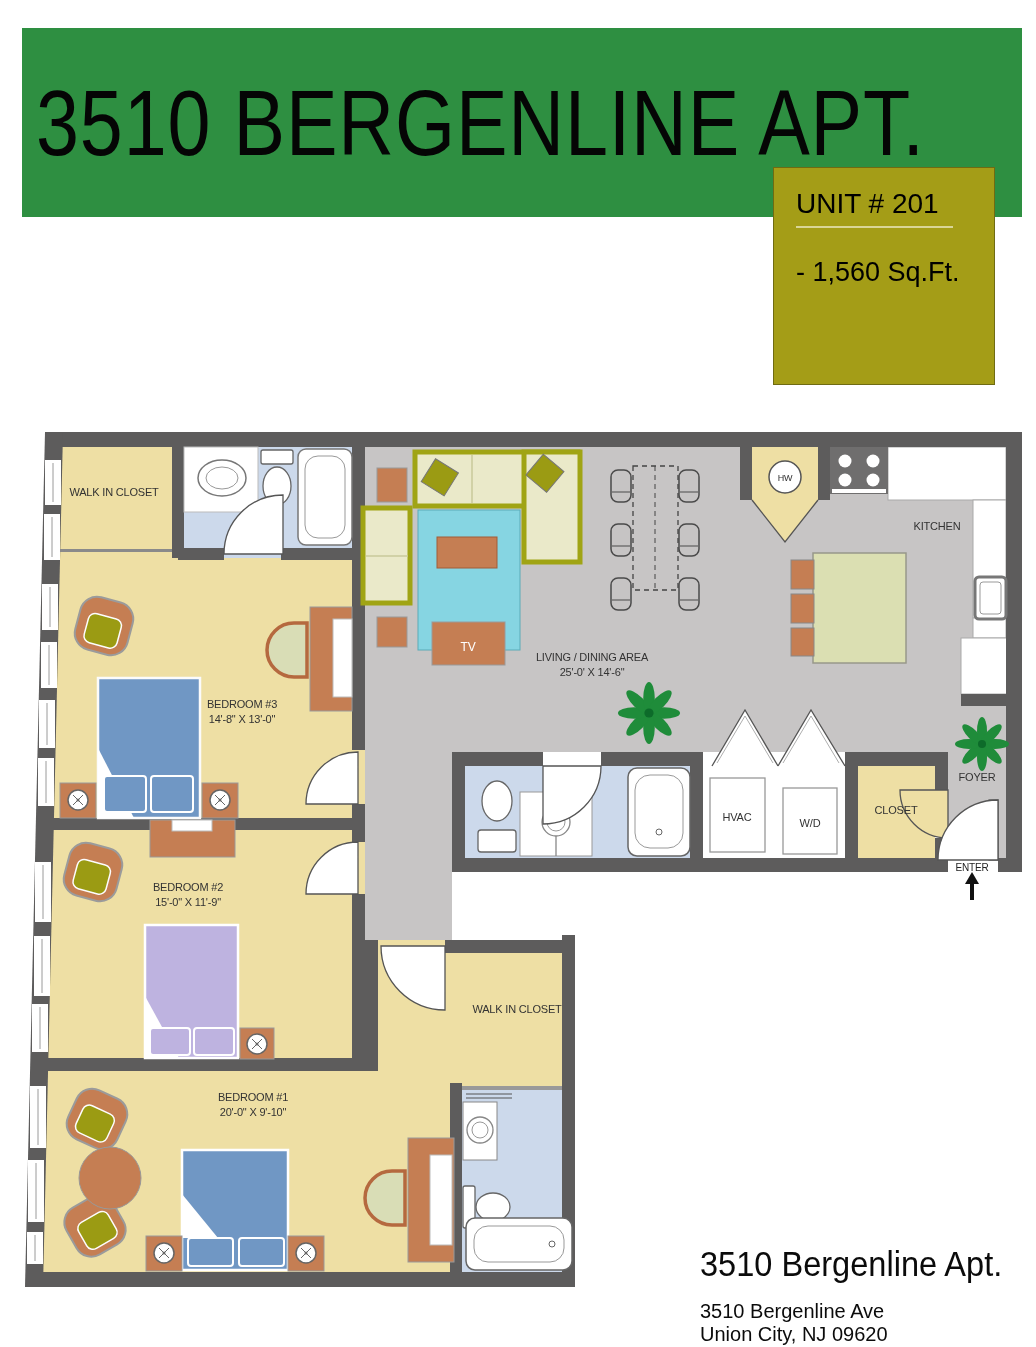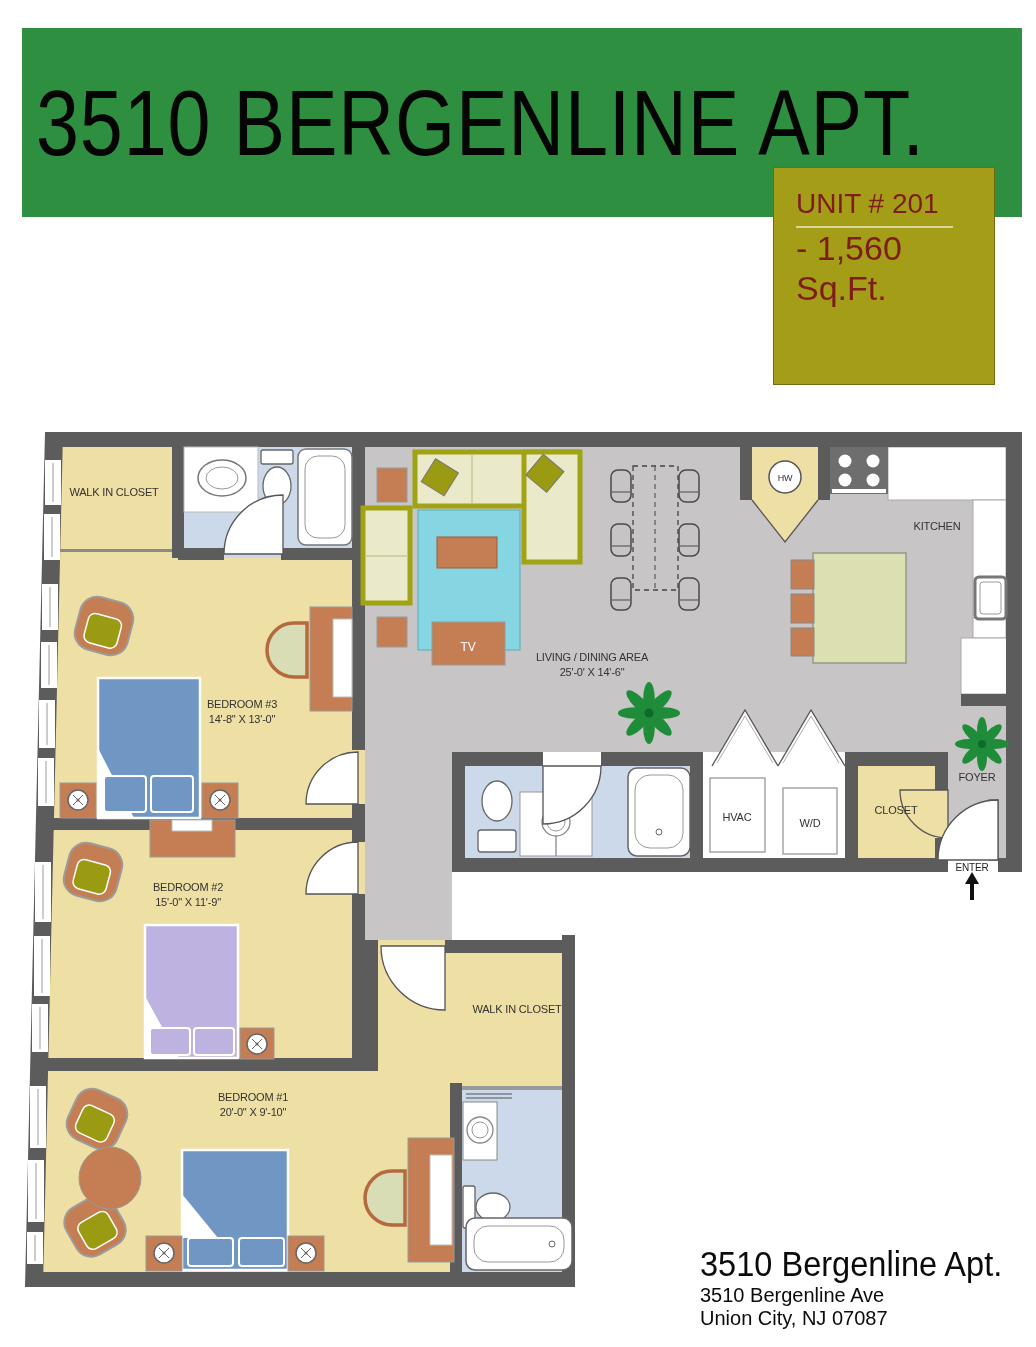--- a/index.html
+++ b/index.html
@@ -2,27 +2,27 @@
 <html><head>
 <meta charset="utf-8">
 <style>
   html,body{margin:0;padding:0;background:#fff;}
   .page{position:relative;width:1036px;height:1347px;background:#ffffff;overflow:hidden;
         font-family:"Liberation Sans",sans-serif;}
   .banner{position:absolute;left:22px;top:28px;width:1000px;height:189px;background:#2e8f41;z-index:3;}
   .banner-title{position:absolute;left:14px;top:50%;transform:translateY(-50%) scaleX(0.84);
         transform-origin:left center;font-size:92px;color:#050505;white-space:nowrap;letter-spacing:1px;}
   .unit-box{position:absolute;left:773px;top:167px;width:222px;height:218px;background:#a49d17;
-        border:1px solid #6f6b12;box-sizing:border-box;z-index:4;padding:20px 0 0 22px;color:#7f1d1d;}
+        border:1px solid #6f6b12;box-sizing:border-box;z-index:4;padding:20px 0 0 22px;color:#000000;}
   .unit-title{font-size:28px;display:inline-block;border-bottom:2px solid #d9d597;padding:0 14px 6px 0;}
-  .unit-lines{margin-top:0;font-size:34px;line-height:40px;}
+  .unit-lines{margin-top:24px;font-size:27px;line-height:40px;}
   .plan{position:absolute;left:0;top:0;z-index:1;}
   .footer{position:absolute;left:700px;top:1244px;z-index:3;color:#0b0b0b;}
   .footer-title{font-size:35px;transform:scaleX(0.93);transform-origin:left;white-space:nowrap;}
-  .footer-addr{font-size:20px;line-height:23px;margin-top:0;}
+  .footer-addr{font-size:20px;line-height:23px;margin-top:16px;}
   .lbl{font-family:"Liberation Sans",sans-serif;font-size:11px;fill:#333;text-anchor:middle;letter-spacing:-0.2px;}
   .lbl-sm{font-size:9px;}
   .lbl-tv{font-size:12px;fill:#fff;}
   .lbl-enter{font-size:10px;fill:#222;}
 </style>
 </head>
 <body>
 
 <div class="page">
 
@@ -336,17 +336,17 @@
       <text class="lbl" x="896" y="814">CLOSET</text>
       <text class="lbl lbl-enter" x="972" y="871">ENTER</text>
       <text class="lbl" x="517" y="1013">WALK IN CLOSET</text>
     </g>
   </svg>
 
   <div class="footer">
     <div class="footer-title">3510 Bergenline Apt.</div>
     <div class="footer-addr">
       <div>3510 Bergenline Ave</div>
-      <div>Union City, NJ 07087</div>
+      <div>Union City, NJ 09620</div>
     </div>
   </div>
 
 </div>
 
 </body></html>

